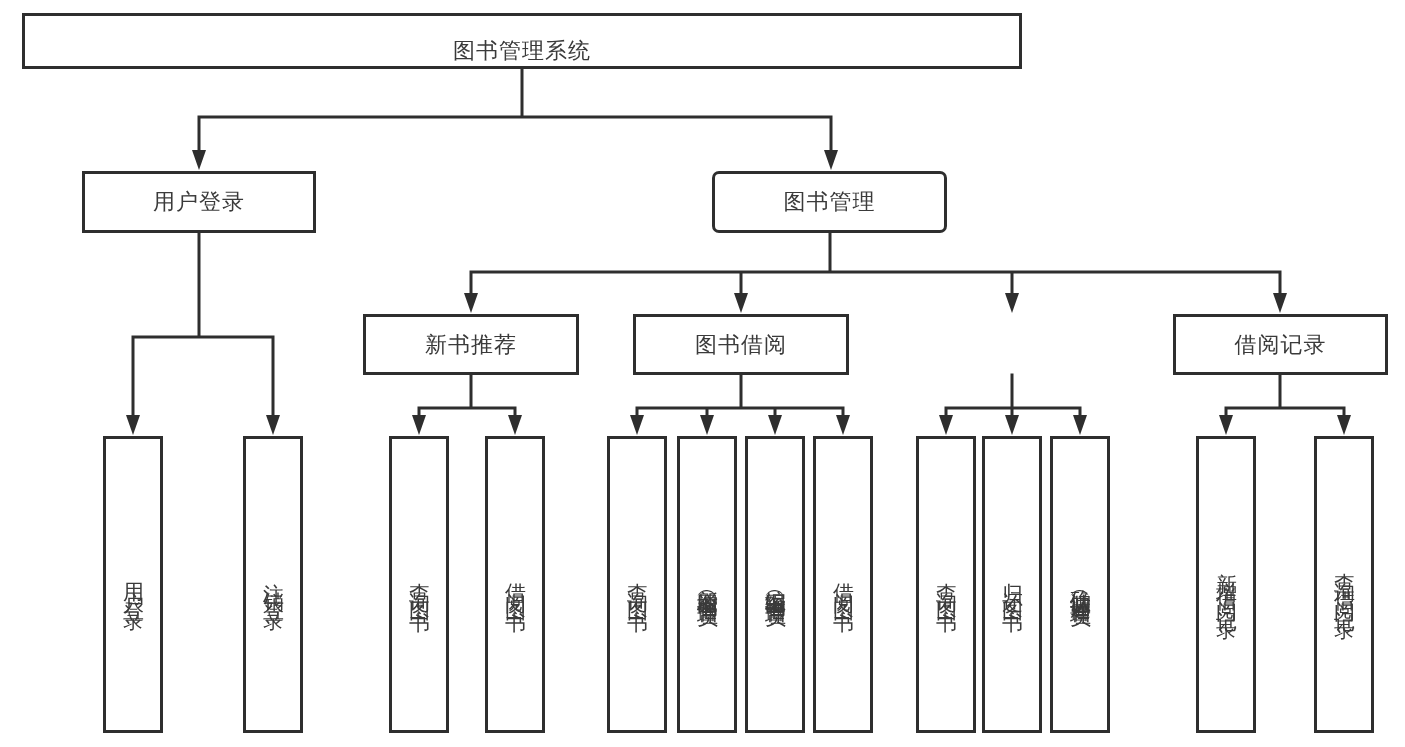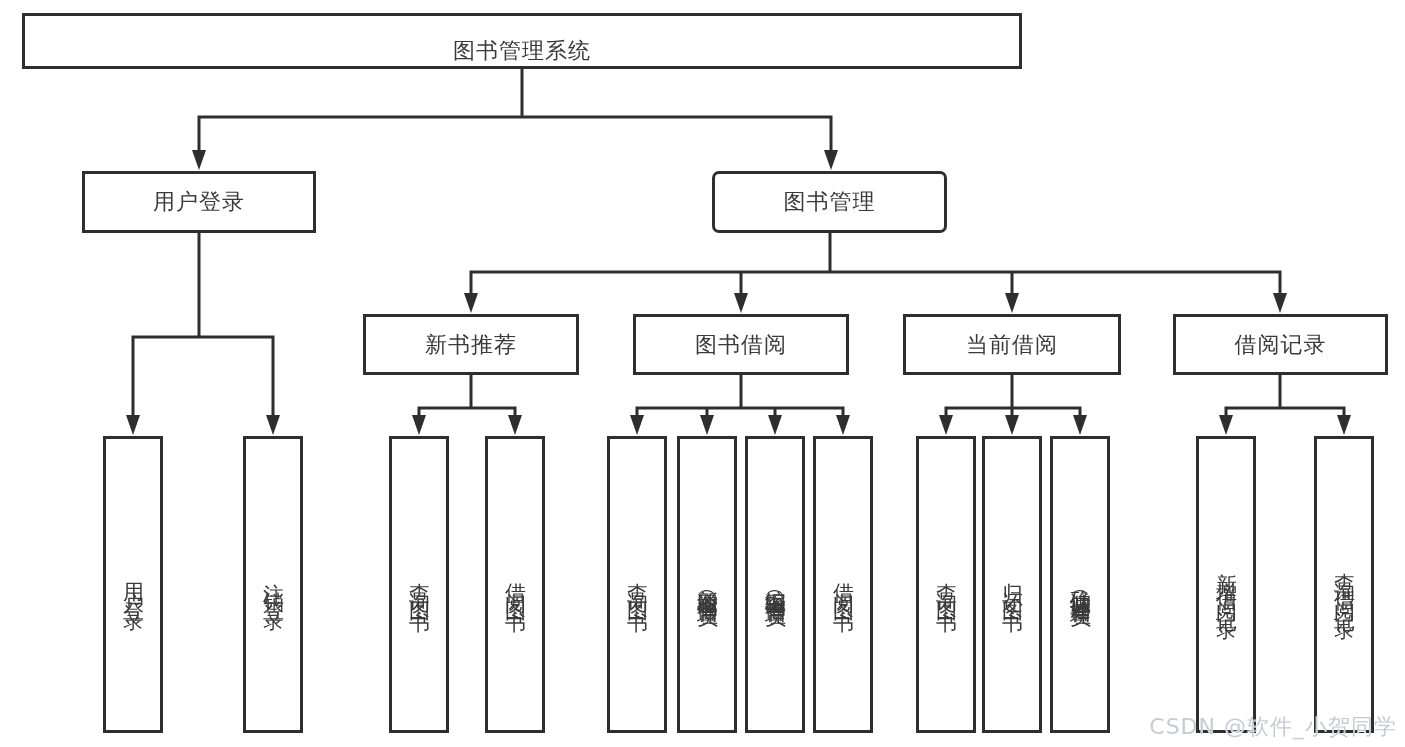--- a/index.html
+++ b/index.html
@@ -84,23 +84,20 @@
   <div class="node" style="left:712px;top:171px;width:235px;height:62px;border-radius:7px;">
     <span class="t">图书管理</span>
   </div>
 
   <div class="node" style="left:363px;top:314px;width:216px;height:61px;">
     <span class="t">新书推荐</span>
   </div>
   <div class="node" style="left:633px;top:314px;width:216px;height:61px;">
     <span class="t">图书借阅</span>
   </div>
-  <div class="node" style="left:903px;top:314px;width:218px;height:61px;">
-    <span class="t">当前借阅</span>
-  </div>
   <div class="node" style="left:1173px;top:314px;width:215px;height:61px;">
     <span class="t">借阅记录</span>
   </div>
 
   <div class="node v" style="left:103px;top:436px;width:60px;height:297px;">
     <span class="t">用户登录</span>
   </div>
   <div class="node v" style="left:243px;top:436px;width:60px;height:297px;">
     <span class="t">注销登录</span>
   </div>
@@ -135,15 +132,14 @@
     <span class="t tight">确认归还（管理员）</span>
   </div>
 
   <div class="node v" style="left:1196px;top:436px;width:60px;height:297px;">
     <span class="t">新增借阅记录</span>
   </div>
   <div class="node v" style="left:1314px;top:436px;width:60px;height:297px;">
     <span class="t">查询借阅记录</span>
   </div>
 
-  <div class="watermark">CSDN @软件_小贺同学</div>
 
 </div>
 
 </body></html>

